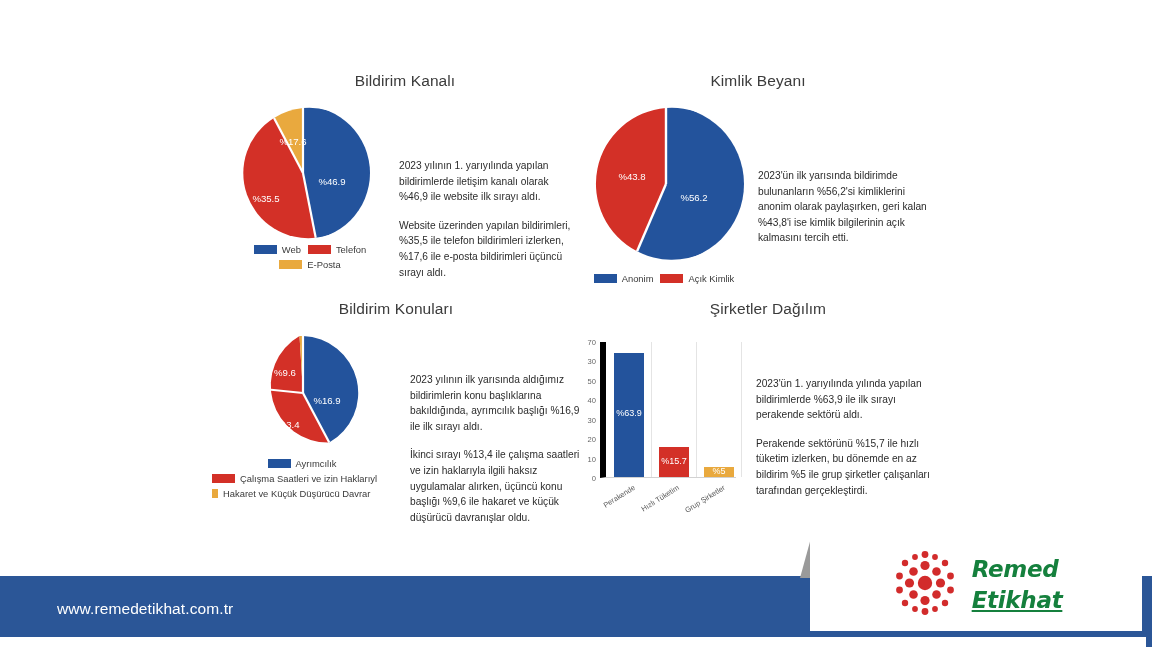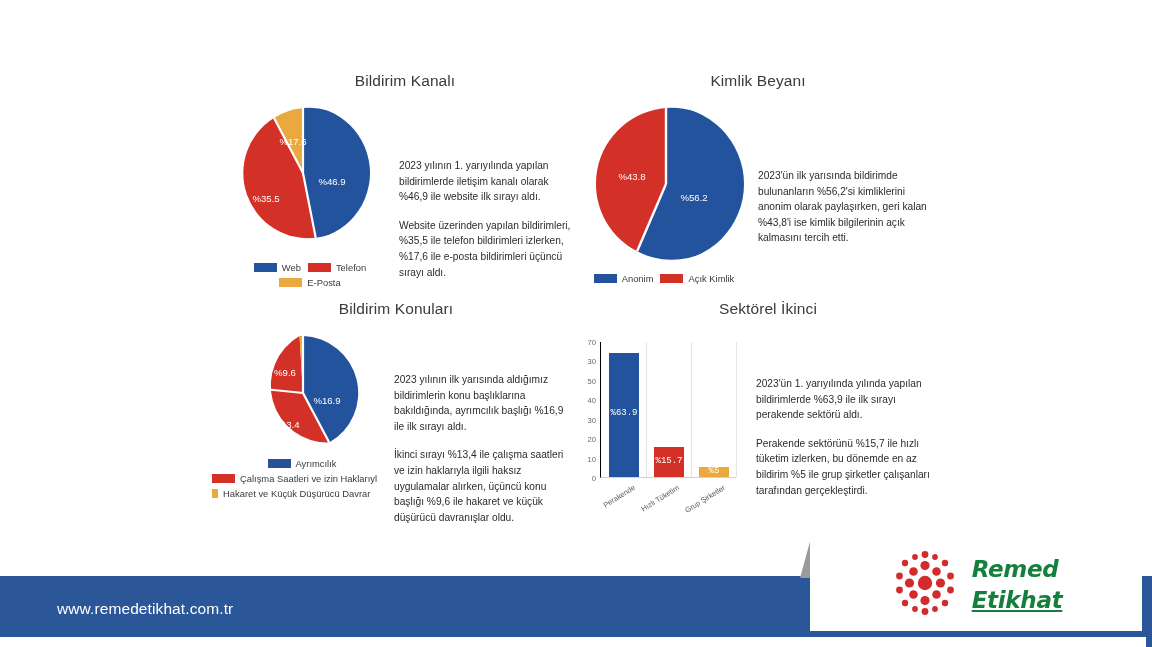--- a/index.html
+++ b/index.html
@@ -71,21 +71,21 @@
     position: absolute;
     color: #ffffff;
     font-size: 9.6px;
     transform: translate(-50%, -50%);
     white-space: nowrap;
     pointer-events: none;
   }
 
   
   .legend {
-    margin-top: 20px;
+    margin-top: 2px;
     font-size: 9.4px;
     color: #3a3a3a;
   }
   .legend-row {
     display: flex;
     flex-direction: row;
     justify-content: center;
     align-items: center;
     gap: 7px;
     line-height: 15px;
@@ -106,24 +106,23 @@
   .swatch.narrow { width: 6px; }
 
   
   .barchart {
     position: relative;
     font-size: 7.6px;
     color: #5a5a5a;
   }
   .bc-plot {
     position: absolute;
-    border-left: 1px solid #000000;
+    border-left: 6px solid #000000;
     border-bottom: 1px solid #d2d2d2;
     box-sizing: border-box;
-    font-family: Liberation Mono, monospace;
   }
   .bc-grid-v {
     position: absolute;
     top: 0;
     bottom: 0;
     width: 1px;
     background: #e4e4e4;
   }
   .bc-ytick {
     position: absolute;
@@ -353,29 +352,29 @@
             </span>
           </div>
           <div class="legend-row stacked">
             <span class="legend-item">
               <i class="swatch narrow" style="background:#E9A93E;"></i>
               <span>Hakaret ve Küçük Düşürücü Davrar</span>
             </span>
           </div>
         </div>
       </div>
-      <div class="text-col" style="width:178px; padding-top:38px; margin-left:4px;">
+      <div class="text-col" style="width:178px; padding-top:38px; margin-left:20px;">
         <p>2023 yılının ilk yarısında aldığımız bildirimlerin konu başlıklarına bakıldığında, ayrımcılık başlığı %16,9 ile ilk sırayı aldı.</p>
         <p>İkinci sırayı %13,4 ile çalışma saatleri ve izin haklarıyla ilgili haksız uygulamalar alırken, üçüncü konu başlığı %9,6 ile hakaret ve küçük düşürücü davranışlar oldu.</p>
       </div>
     </div>
   </div>
 
   <div class="panel" style="left:578px; top:300px; width:370px;">
-    <div class="panel-title" style="margin-left:10px;">Sektörel İkinci</div>
+    <div class="panel-title" style="margin-left:10px;">Şirketler Dağılım</div>
     <div class="panel-body" style="margin-top:14px;">
       <div class="chart-col" style="width:168px;">
         <div class="barchart" style="width:168px; height:168px;">
 
           <span class="bc-ytick" style="top:10px;  width:18px; left:0;">70</span>
           <span class="bc-ytick" style="top:29.4px; width:18px; left:0;">30</span>
           <span class="bc-ytick" style="top:48.9px; width:18px; left:0;">50</span>
           <span class="bc-ytick" style="top:68.3px; width:18px; left:0;">40</span>
           <span class="bc-ytick" style="top:87.7px; width:18px; left:0;">30</span>
           <span class="bc-ytick" style="top:107.1px; width:18px; left:0;">20</span>

